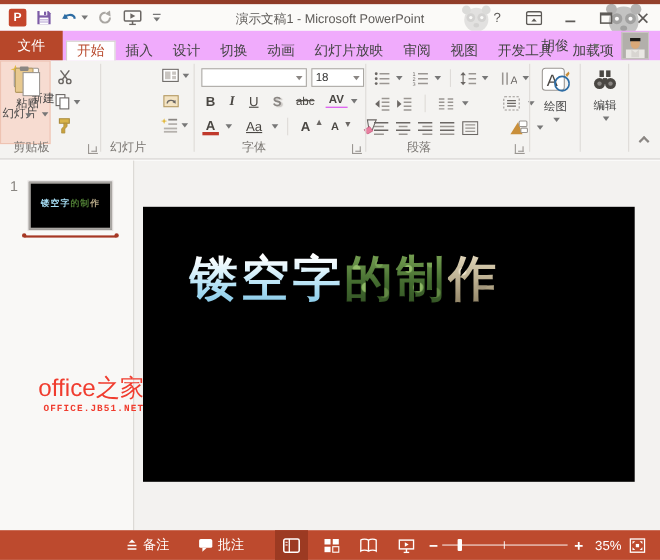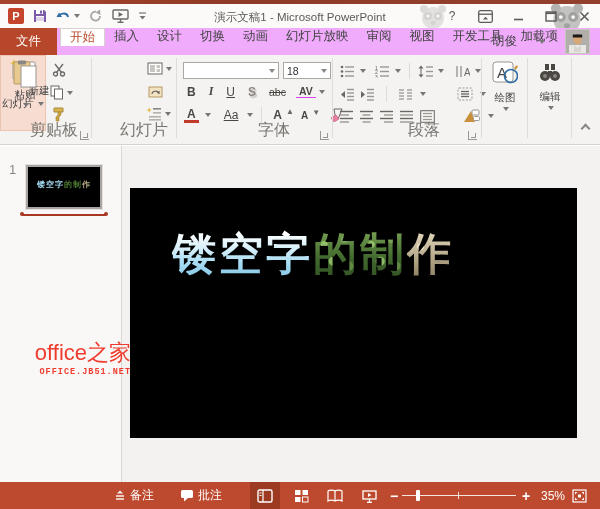--- a/index.html
+++ b/index.html
@@ -19,31 +19,31 @@
   .caret-down { width:0; height:0; border-left:3px solid transparent; border-right:3px solid transparent; border-top:4px solid #777; display:inline-block; margin-left:2px; }
   #window-title { left:0; top:6px; width:600px; text-align:center; font-size:11.5px; color:#5d5a57; }
   .win-controls { position:absolute; right:6px; top:2px; display:flex; gap:13px; align-items:center; height:20px; }
   .win-btn { width:20px; height:18px; display:flex; align-items:center; justify-content:center; font-size:12px; color:#5d5a57; cursor:default; }
   .panda { position:absolute; pointer-events:none; }
 
   
   #tabrow { left:0; top:28px; width:600px; height:27px; background:#f0abfc; }
   #file-tab { position:absolute; left:0; top:0; width:57px; height:27px; background:#b7472a; color:#fff;
     font-size:12.5px; display:flex; align-items:center; justify-content:center; cursor:default; }
-  .tabs { position:absolute; left:60px; top:0; height:27px; display:flex; align-items:flex-start; }
+  .tabs { position:absolute; left:60px; top:0; height:27px; display:flex; align-items:flex-end; }
   .tab { padding:0 9px; font-size:12.5px; color:#444; display:flex; align-items:center; cursor:default; white-space:nowrap; }
   .tab.active { background:#fff; color:#b7472a; border:1px solid #d5d2cf; border-bottom:none; position:relative; z-index:3; }
   #user-area { position:absolute; right:10px; top:0; height:27px; display:flex; align-items:center; gap:20px; }
   #user-name { font-size:12.5px; color:#444; }
   #avatar { width:25px; height:25px; border:1px solid #c9c6c2; background:#b2afab; overflow:hidden; }
 
   
   #ribbon { left:0; top:55px; width:600px; height:90px; background:#f4f3f1; border-bottom:1px solid #d5d2cf; }
   .vsep { position:absolute; top:3px; width:1px; height:80px; background:#dedbd8; }
-  .grp-label { position:absolute; bottom:3px; font-size:16px; color:#7a7672; text-align:right;margin-top:15px; }
+  .grp-label { position:absolute; bottom:3px; font-size:11px; color:#7a7672; text-align:left;margin-top:15px; }
   .launcher { position:absolute; bottom:4px; width:9px; height:9px; border-left:1px solid #9a9692; border-bottom:1px solid #9a9692; }
   .launcher::after { content:""; position:absolute; right:1px; bottom:1px; width:4px; height:4px;
     border-right:1px solid #9a9692; border-bottom:1px solid #9a9692; }
   .rb { position:absolute; display:flex; flex-direction:column; align-items:center; cursor:default; }
   .rb-small { position:absolute; display:flex; align-items:center; cursor:default; }
   .rb-label { font-size:10.5px; color:#444; line-height:1.25; text-align:center; white-space:nowrap; }
   .combo { position:absolute; height:17px; background:#fff; border:1px solid #aba8a4; display:flex; align-items:center; font-size:10.5px; color:#333; padding:0 3px; }
   .combo .caret-down { margin-left:auto; border-top-color:#8a8683; }
   .fbtn { font-size:12px; color:#4a4743; font-weight:bold; padding:0 3px; cursor:default; }
   .chev-up { width:7px; height:7px; border-left:2px solid #8a8683; border-top:2px solid #8a8683; transform:rotate(45deg); }

